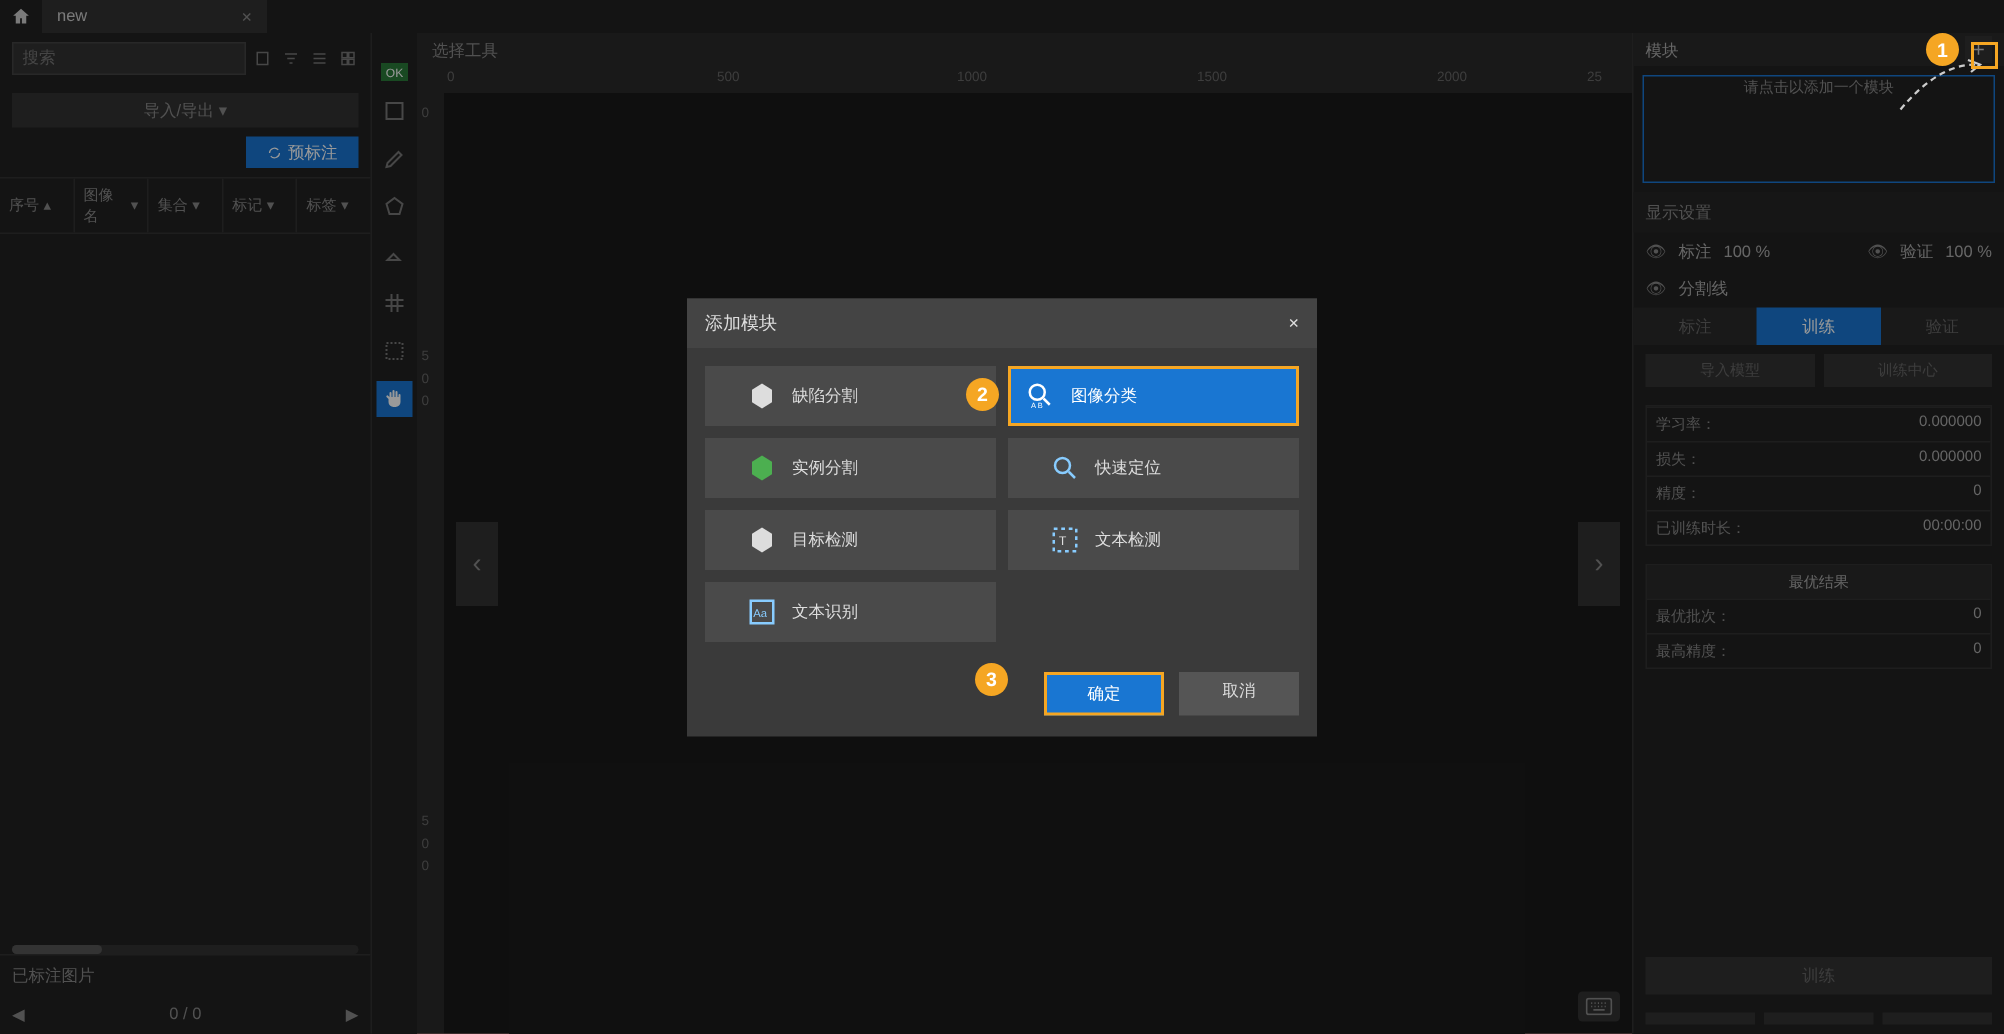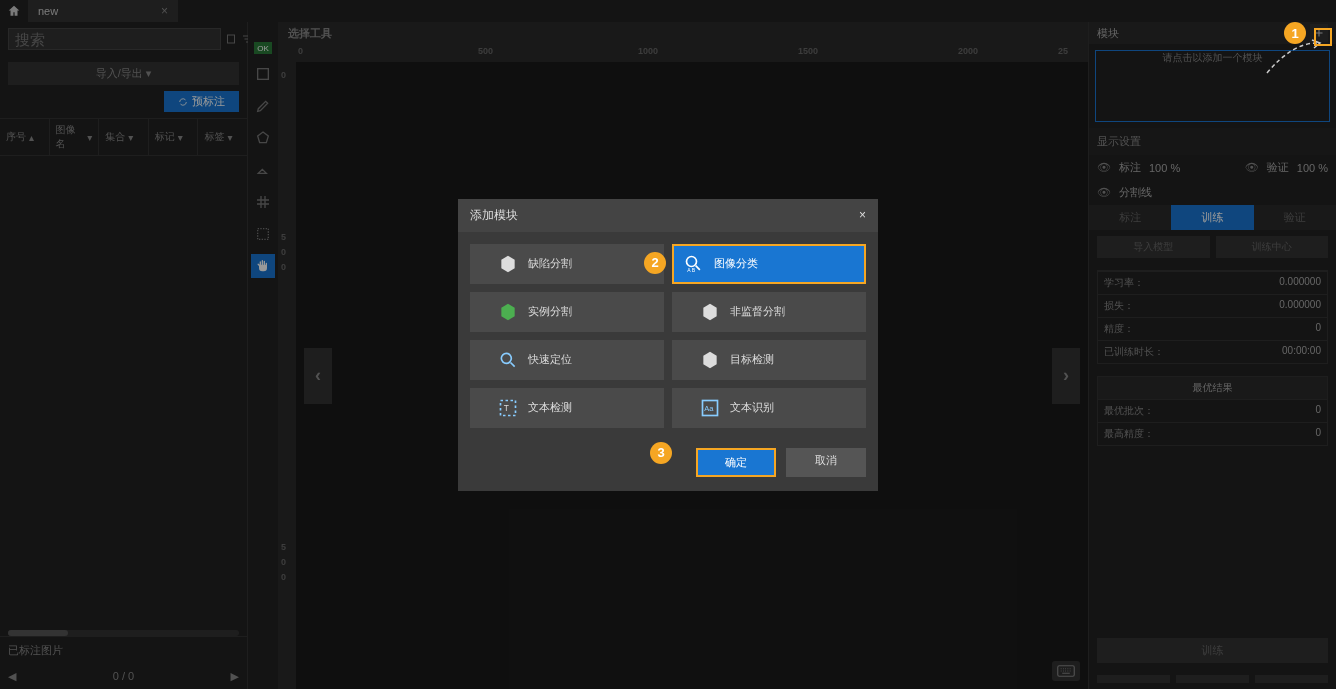--- a/index.html
+++ b/index.html
@@ -10,41 +10,41 @@
 .home-btn { width: 28px; height: 22px; display: flex; align-items: center; justify-content: center; }
 .tab { background: #333; min-width: 150px; height: 22px; display: flex; align-items: center; padding: 0 10px; color: #ccc; font-size: 11px; justify-content: space-between; }
 .tab-close { font-size: 12px; color: #888; }
 
 
 .main { display: flex; height: calc(100% - 22px); }
 
 
 .left-panel { width: 248px; background: #222; display: flex; flex-direction: column; border-right: 1px solid #333; }
 .search-row { display: flex; align-items: center; padding: 6px 8px; gap: 4px; }
-.search-input { flex: 1; background: #333; border: 1px solid #444; color: #888; padding: 3px 6px; font-size: 15px; height: 22px; }
+.search-input { flex: 1; background: #333; border: 1px solid #444; color: #888; padding: 3px 6px; font-size: 11px; height: 22px; }
 .search-icon-btn { width: 18px; height: 18px; display: flex; align-items: center; justify-content: center; color: #777; }
 .import-btn { margin: 6px 8px; background: #333; color: #888; text-align: center; padding: 4px; font-size: 11px; }
 .label-btn-row { display: flex; justify-content: flex-end; padding: 0 8px 6px; }
 .label-btn { background: #1976d2; color: #fff; padding: 3px 14px; font-size: 11px; display: flex; align-items: center; gap: 4px; }
 .filter-row { display: flex; border-top: 1px solid #333; border-bottom: 1px solid #333; }
 .filter-cell { flex: 1; padding: 4px 6px; font-size: 10px; color: #888; border-right: 1px solid #333; display: flex; align-items: center; gap: 3px; }
 .filter-cell:last-child { border-right: none; }
 .left-body { flex: 1; }
 .left-scroll { height: 6px; background: #333; margin: 0 8px; border-radius: 3px; }
 .left-scroll-thumb { width: 60px; height: 100%; background: #555; border-radius: 3px; }
 .labeled-section { padding: 6px 8px; color: #888; font-size: 11px; border-top: 1px solid #333; }
 .page-row { display: flex; justify-content: space-between; padding: 6px 8px; color: #888; }
 
 
 .tool-strip { width: 30px; background: #222; display: flex; flex-direction: column; align-items: center; padding-top: 20px; gap: 8px; }
 .tool-btn { width: 24px; height: 24px; display: flex; align-items: center; justify-content: center; color: #777; }
 .tool-btn.active { background: #1976d2; color: #fff; }
 
 
-.canvas-wrap { flex: 1; background: #fca5a5; display: flex; flex-direction: column; font-weight: bold; }
+.canvas-wrap { flex: 1; background: #fca5a5; display: flex; flex-direction: column; }
 .canvas-header { height: 22px; background: #2a2a2a; display: flex; align-items: center; padding: 0 10px; color: #888; font-size: 11px; }
 .ruler-h { height: 18px; background: #2a2a2a; position: relative; color: #666; font-size: 9px; }
 .ruler-h span { position: absolute; top: 2px; }
 .canvas-body { flex: 1; display: flex; position: relative; }
 .ruler-v { width: 18px; background: #2a2a2a; position: relative; color: #666; font-size: 9px; }
 .ruler-v span { position: absolute; left: 3px; writing-mode: horizontal-tb; }
 .canvas { flex: 1; background: #1a1a1a; position: relative; }
 .keyboard-btn { position: absolute; right: 8px; bottom: 8px; width: 28px; height: 20px; background: #333; border-radius: 3px; display: flex; align-items: center; justify-content: center; }
 .arrow-btn { position: absolute; top: 50%; transform: translateY(-50%); width: 28px; height: 56px; background: #333; display: flex; align-items: center; justify-content: center; color: #888; font-size: 18px; }
 .arrow-left { left: 8px; } .arrow-right { right: 8px; }
@@ -339,26 +339,20 @@
         <div class="step-badge" style="left:-30px;top:6px;">2</div>
       </div>
       <div class="module-option">
         <svg width="20" height="20" viewBox="0 0 24 24">
             <path d="M12 2l8 5v10l-8 5-8-5V7z" fill="#4caf50"></path>
           </svg>
         <span>实例分割</span>
       </div>
       <div class="module-option">
         <svg width="20" height="20" viewBox="0 0 24 24">
-            <path d="M12 2l8 5v10l-8 5-8-5V7z" fill="#ddd"></path>
-          </svg>
-        <span>非监督分割</span>
-      </div>
-      <div class="module-option">
-        <svg width="20" height="20" viewBox="0 0 24 24">
             <circle cx="10" cy="10" r="6" fill="none" stroke="#8cf" stroke-width="2"></circle>
             <path d="M15 15l5 5" stroke="#8cf" stroke-width="2"></path>
           </svg>
         <span>快速定位</span>
       </div>
       <div class="module-option">
         <svg width="20" height="20" viewBox="0 0 24 24">
             <path d="M12 2l8 5v10l-8 5-8-5V7z" fill="#ddd"></path>
           </svg>
         <span>目标检测</span>

